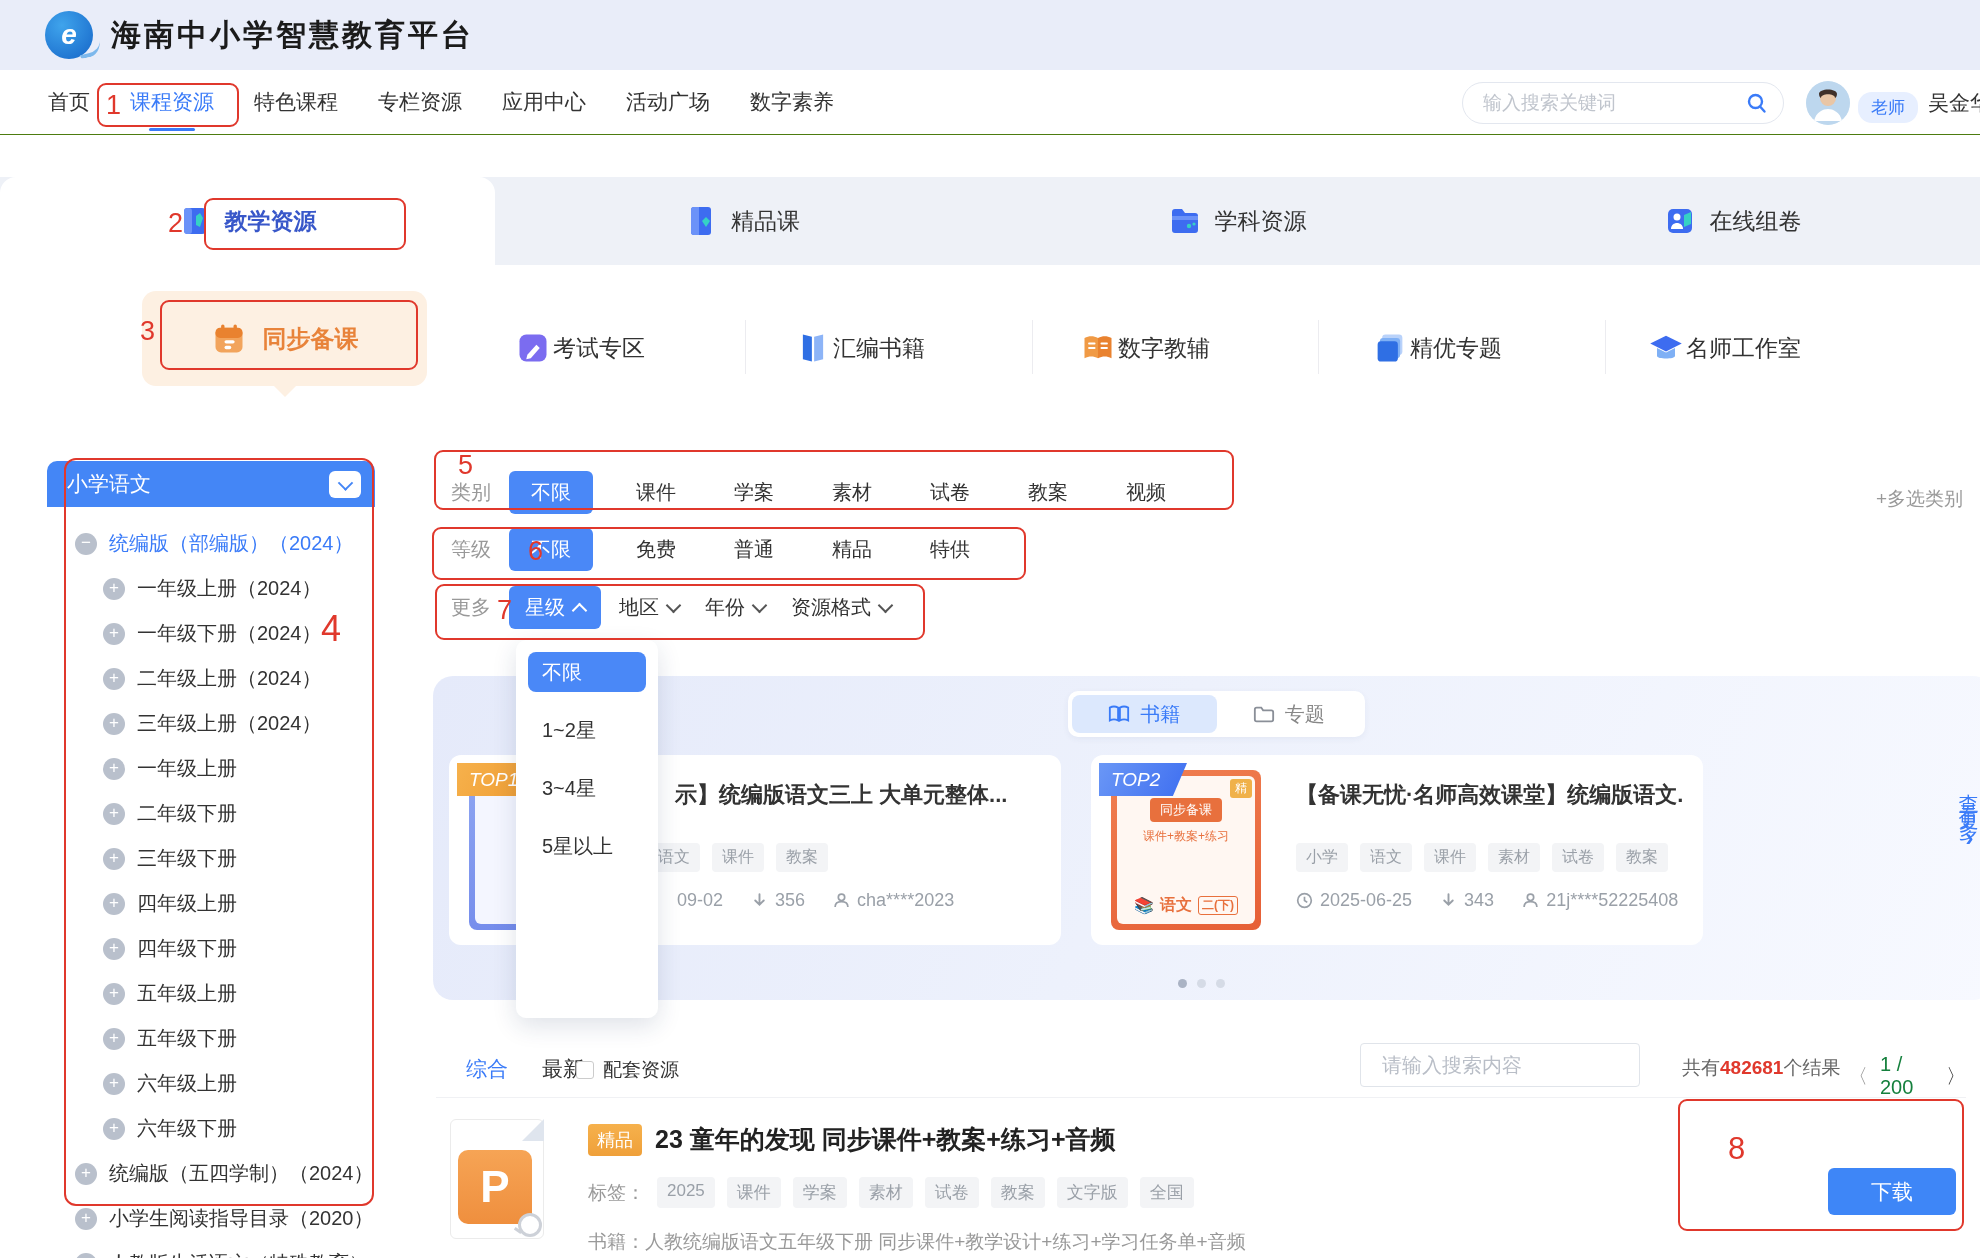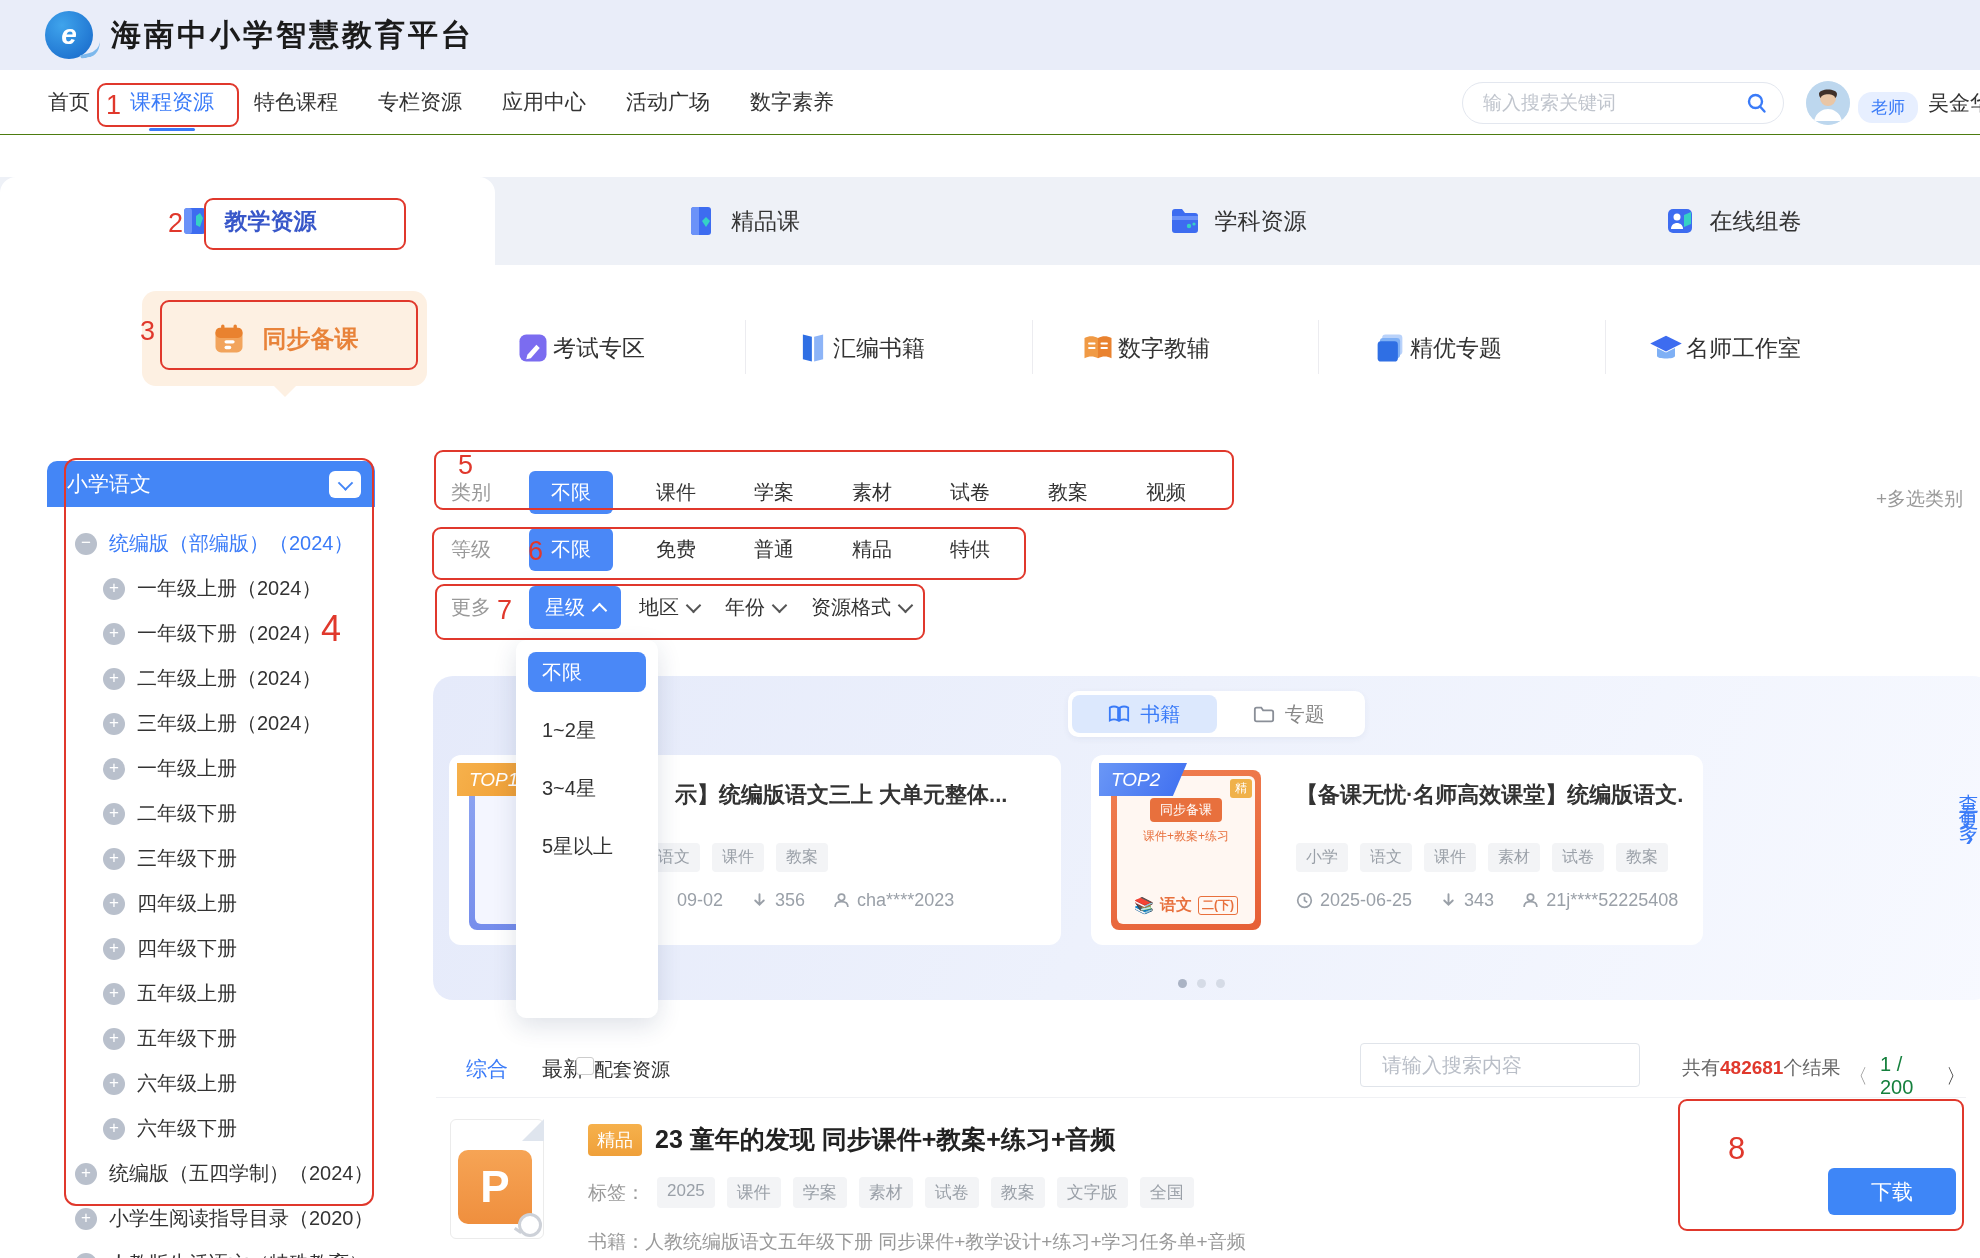--- a/index.html
+++ b/index.html
@@ -48,21 +48,21 @@
   .tree::before{content:"";position:absolute;left:38px;top:48px;height:660px;border-left:1px dotted #d9dde4;}
   .tree-item{display:flex;align-items:center;height:45px;font-size:20px;color:#333;cursor:pointer;position:relative;background:#fff;}
   .tree-item.lvl0{padding-left:28px;}
   .tree-item.lvl1{padding-left:56px;}
   .tree-item.blue .tlabel{color:#3a7bf8;}
   .ticon{width:22px;height:22px;border-radius:50%;background:#b9c0cc;color:#fff;display:flex;align-items:center;justify-content:center;font-size:17px;line-height:1;margin-right:12px;flex:none;}
   .ticon.minus::before{content:"−";margin-top:-2px;}
   .ticon.plus::before{content:"+";margin-top:-2px;}
   
   .filter-row{position:absolute;left:451px;display:flex;align-items:center;height:44px;font-size:20px;}
-  .f-label{color:#999;width:44px;margin-right:34px;flex:none;}
+  .f-label{color:#999;width:44px;margin-right:14px;flex:none;}
   .f-opt{min-width:98px;color:#333;cursor:pointer;box-sizing:border-box;padding-left:12px;}
   .f-opt.on{min-width:0;margin-right:31px;background:#4a88f7;color:#fff;padding:8px 22px;border-radius:6px;}
   .f-dd{display:flex;align-items:center;color:#333;margin-right:26px;cursor:pointer;}
   .f-dd .chev{display:inline-block;width:9px;height:9px;border-right:2px solid #555;border-bottom:2px solid #555;transform:rotate(45deg);margin-left:9px;margin-top:-4px;}
   .f-dd.on{background:#4a88f7;color:#fff;padding:8px 16px;border-radius:6px;margin-right:18px;}
   .f-dd.on .chev{border-color:#fff;transform:rotate(-135deg);margin-top:6px;}
   .multi-select{position:absolute;left:1876px;top:486px;font-size:19px;color:#999;cursor:pointer;}
   
   .dropdown{position:absolute;left:516px;top:640px;width:142px;height:378px;background:#fff;border-radius:10px;
             box-shadow:0 8px 24px rgba(30,50,90,.14);z-index:50;padding:12px 12px;box-sizing:border-box;}
@@ -104,21 +104,21 @@
   .dots{position:absolute;left:745px;top:303px;display:flex;gap:10px;}
   .dot{width:9px;height:9px;border-radius:50%;background:#d5dbe6;}
   .dot.on{background:#aab3c4;}
   .view-more{position:absolute;left:1523px;top:102px;display:flex;flex-direction:column;align-items:center;color:#3a7bf8;cursor:pointer;}
   .vm-text{writing-mode:vertical-rl;text-orientation:upright;font-size:20px;letter-spacing:9px;}
   .vm-arrow{font-size:24px;margin-top:10px;font-weight:bold;}
   
   .toolbar{position:absolute;left:436px;top:1043px;width:1530px;height:54px;border-bottom:1px solid #f0f1f4;}
   .sorts{position:absolute;left:30px;top:12px;display:flex;align-items:center;gap:34px;font-size:21px;}
   .sort{color:#333;cursor:pointer;} .sort.on{color:#3a7bf8;}
-  .cfg{position:absolute;left:140px;top:14px;display:flex;gap:0;font-size:19px;color:#333;}
+  .cfg{position:absolute;left:140px;top:14px;display:flex;align-items:center;gap:9px;font-size:19px;color:#333;}
   .checkbox{width:16px;height:16px;border:1px solid #ccc;border-radius:3px;background:#fff;}
   .res-search{position:absolute;left:924px;top:0;width:280px;height:44px;border:1px solid #e0e4ea;border-radius:4px;box-sizing:border-box;display:flex;align-items:center;padding:0 19px;}
   .res-search input{border:none;outline:none;width:100%;font-size:20px;color:#333;background:transparent;font-family:inherit;}
   .res-search input::placeholder{color:#b9bec7;}
   .total{position:absolute;left:1246px;top:12px;font-size:19px;color:#666;white-space:nowrap;}
   .total b{color:#e0382c;font-weight:bold;}
   .pager{position:absolute;left:1412px;top:10px;display:flex;align-items:center;gap:12px;font-size:20px;}
   .pg-prev{color:#999;cursor:pointer;} .pg-next{color:#333;cursor:pointer;} .pg-text{color:#15803d;}
   
   .item{position:absolute;left:436px;top:1105px;width:1530px;height:160px;}

